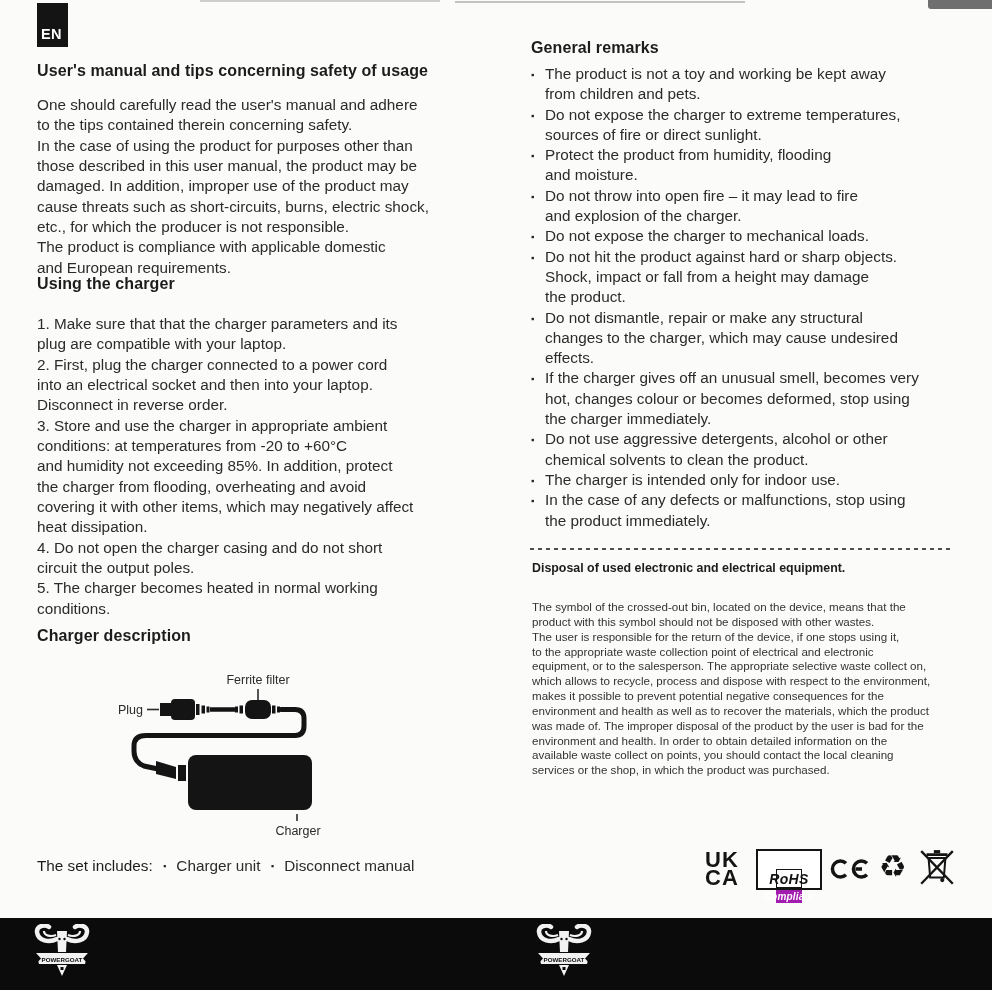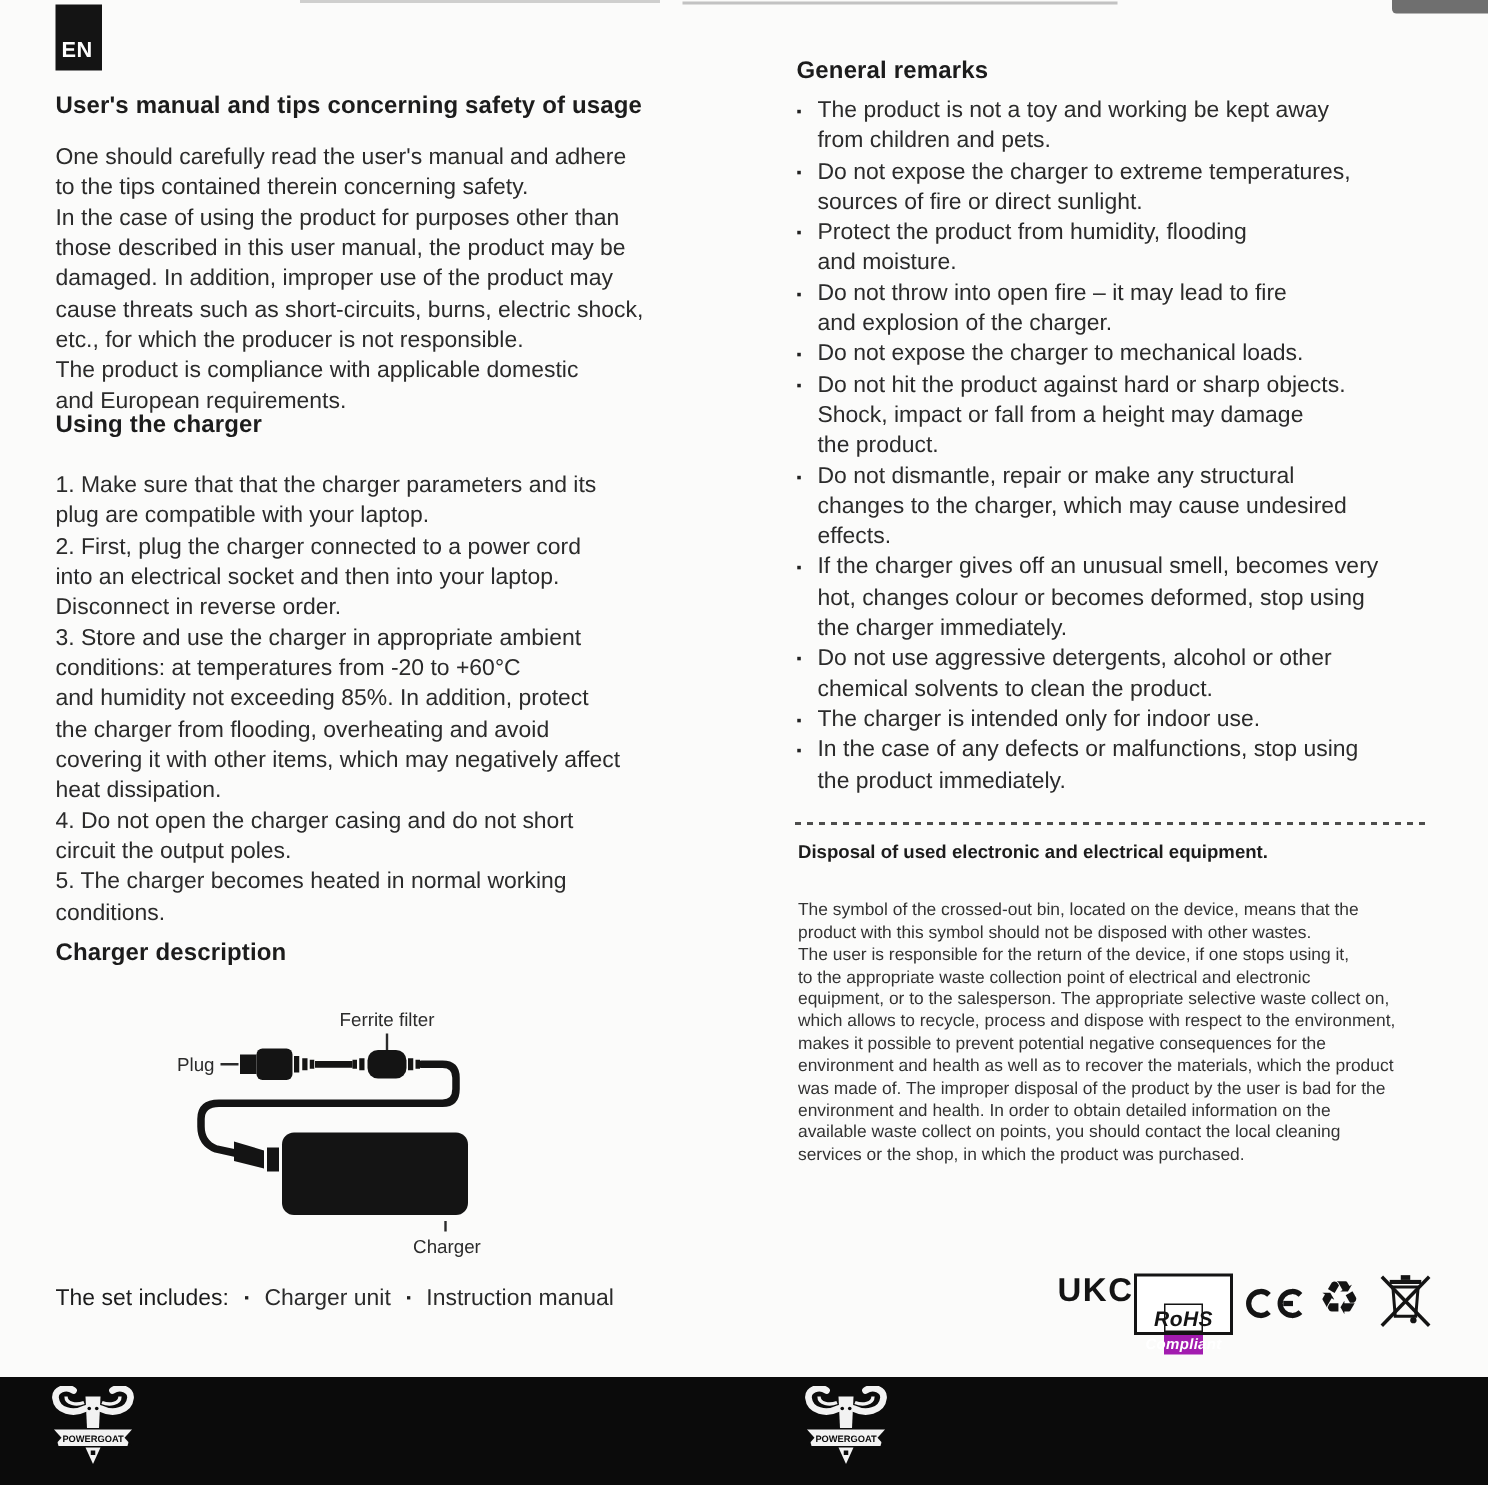--- a/index.html
+++ b/index.html
@@ -33,21 +33,21 @@
   .remarks       { position:absolute; left:531px; top:64px; width:440px; list-style:none; }
   .remarks li    { position:relative; padding-left:14px; font-size:15.3px; line-height:20.3px; }
   .remarks .blt  { position:absolute; left:0; top:1px; font-size:9.5px; color:#222; }
 
   .dashes { position:absolute; left:530px; top:548px; width:422px; height:2px;
     background:repeating-linear-gradient(90deg,#4d4d4d 0 4px,transparent 4px 8px); }
   .pos-h-disposal { position:absolute; left:532px; top:561px; width:440px; font-size:12.4px; font-weight:bold; color:#1c1c1c; }
   .pos-p-disposal { position:absolute; left:532px; top:600px; width:442px; font-size:11.6px; line-height:14.85px; color:#333; }
 
   
-  .ukca { position:absolute; left:705px; top:851px; display:flex; flex-direction:row; font-weight:bold;
+  .ukca { position:absolute; left:705px; top:851px; display:flex; flex-direction:column; font-weight:bold;
     font-size:22px; line-height:17.5px; color:#141414; letter-spacing:1px; }
   .rohs { position:absolute; left:756px; top:849px; width:66px; height:41px; border:2.5px solid #141414; padding:18px; background:#fff;font-style:italic; }
   .rohs-top { border:1.8px solid #141414; height:19px; display:flex; align-items:center; justify-content:center;
     font-weight:bold; font-size:14px; color:#141414; letter-spacing:.3px; }
   .rohs-bot { margin-top:1.5px; background:#a21caf; color:#fff; height:13px; display:flex; align-items:center;
     justify-content:center; font-size:10px; font-weight:bold; letter-spacing:.2px; }
   .ce   { position:absolute; left:830px; top:856px; width:40px; height:26px; }
   .recycle { position:absolute; left:879px; top:848px; font-size:31px; color:#141414; font-family:"DejaVu Sans",sans-serif; }
   .bin  { position:absolute; left:920px; top:848px; width:34px; height:40px; }
 
@@ -128,21 +128,21 @@
     <rect x="133" y="89" width="124" height="55" rx="8" fill="#141414"></rect>
     <line x1="242" y1="148" x2="242" y2="155" stroke="#2b2b2b" stroke-width="1.6"></line>
     <text x="243" y="169" text-anchor="middle" font-size="12.5" fill="#2b2b2b">Charger</text>
   </svg>
 
   <p class="set-line">
     <strong>The set includes:</strong>
     <span class="sq">▪</span>
     <span>Charger unit</span>
     <span class="sq">▪</span>
-    <span>Instruction manual</span>
+    <span>Disconnect manual</span>
   </p>
 
   <h1 class="pos-h-general">General remarks</h1>
   <ul class="remarks">
     <li><span class="blt">▪</span><span class="pre">The product is not a toy and working be kept away
 from children and pets.</span></li>
     <li><span class="blt">▪</span><span class="pre">Do not expose the charger to extreme temperatures,
 sources of fire or direct sunlight.</span></li>
     <li><span class="blt">▪</span><span class="pre">Protect the product from humidity, flooding
 and moisture.</span></li>

